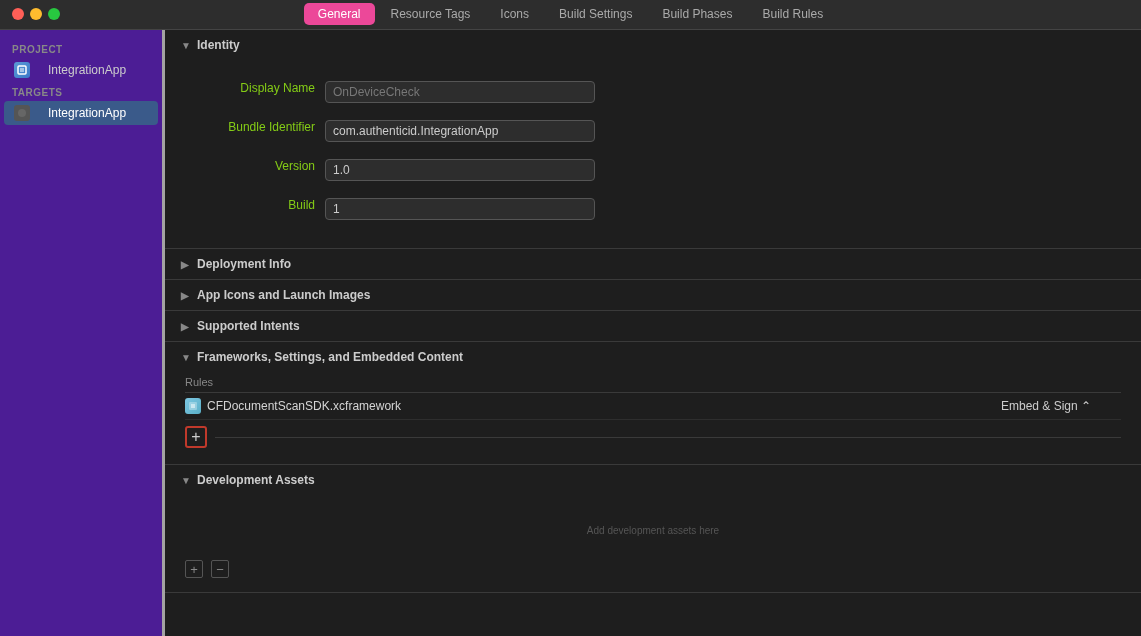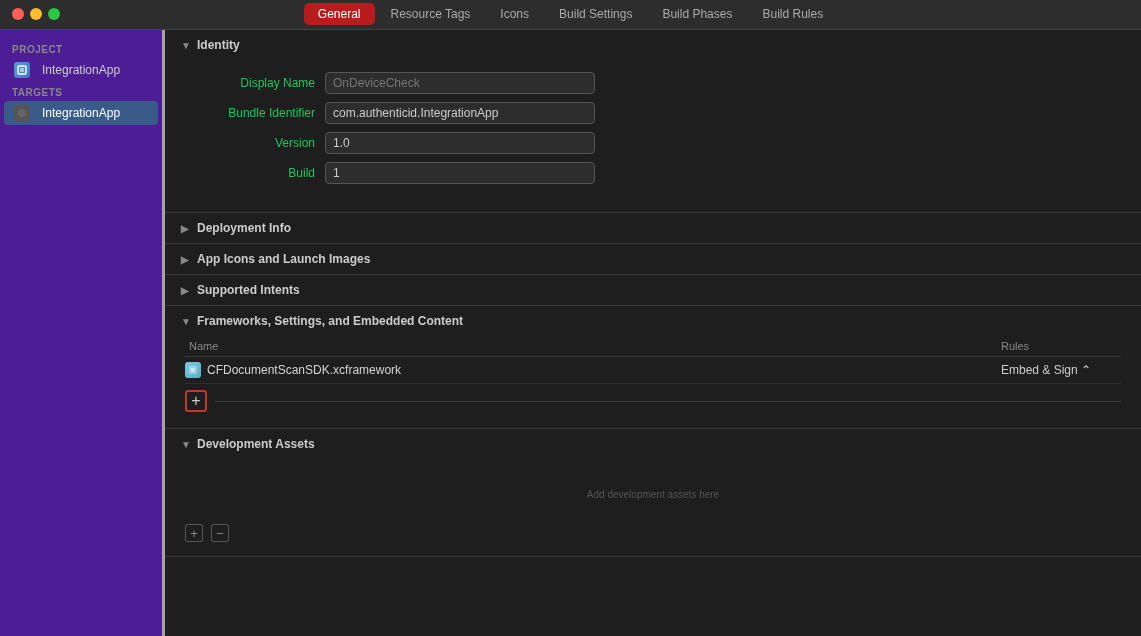--- a/index.html
+++ b/index.html
@@ -29,21 +29,21 @@
     }
     .tab {
       padding: 4px 14px;
       border-radius: 5px;
       color: #aaa;
       cursor: pointer;
       white-space: nowrap;
       font-size: 12px;
     }
     .tab.active {
-      background: #b91c1c;
+      background: #ec4899;
       color: #fff;
     }
 
     
     .main {
       display: flex;
       flex: 1;
       overflow: hidden;
     }
 
@@ -59,21 +59,21 @@
       font-size: 10px;
       color: #888;
       font-weight: 700;
       text-transform: uppercase;
       padding: 4px 12px 2px;
       letter-spacing: 0.5px;
     }
     .sidebar-item {
       display: flex;
       align-items: center;
-      gap: 12px;
+      gap: 18px;
       padding: 4px 10px;
       color: #ccc;
       cursor: pointer;
       border-radius: 4px;
       margin: 1px 4px;
       font-size: 12px;
     }
     .sidebar-item.selected {
       background: #3a5a8a;
       color: #fff;
@@ -144,34 +144,35 @@
     }
     .form-row {
       display: flex;
       align-items: center;
       margin-bottom: 8px;
     }
     .form-label {
       text-align: right;
       width: 130px;
       margin-right: 10px;
-      color: #22c55e;
+      color: #84cc16;
       font-size: 12px;
       flex-shrink: 0;
     }
     .form-input {
       flex: 1;
       max-width: 270px;
       background: #2d2d2d;
       border: 1px solid #555;
       border-radius: 4px;
       color: #ccc;
       padding: 3px 7px;
       font-size: 12px;
       outline: none;
+      margin-top: 9px;
     }
     .form-input.placeholder-style { color: #777; }
 
     
     .frameworks-content {
       padding: 0 20px 10px;
     }
     .table-header {
       display: flex;
       border-bottom: 1px solid #3a3a3a;
@@ -390,21 +391,20 @@
       </div>
     </div>
 
     <div class="section">
       <div class="section-header">
         <span class="chevron">▼</span>
         <span>Frameworks, Settings, and Embedded Content</span>
       </div>
       <div class="frameworks-content">
         <div class="table-header">
-          <span class="col-name">Name</span>
           <span class="col-embed">Rules</span>
         </div>
         <div class="table-row">
           <div class="framework-icon">
             <svg width="10" height="10" viewBox="0 0 10 10">
               <rect x="1" y="1" width="8" height="8" fill="rgba(255,255,255,0.3)" rx="1"></rect>
               <line x1="3" y1="4" x2="7" y2="4" stroke="white" stroke-width="1"></line>
               <line x1="3" y1="6" x2="7" y2="6" stroke="white" stroke-width="1"></line>
             </svg>
           </div>

